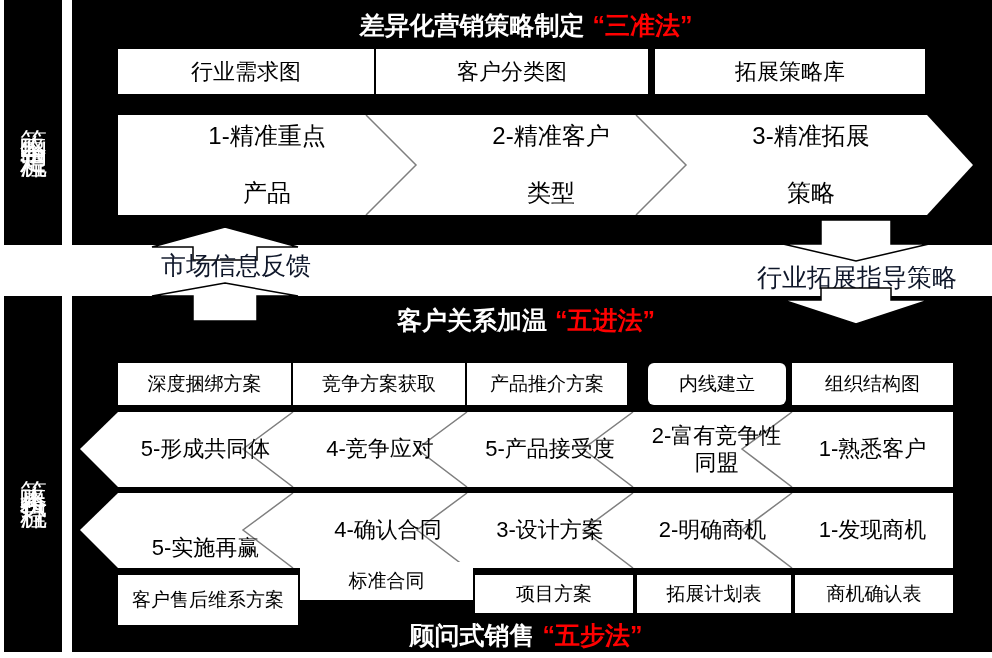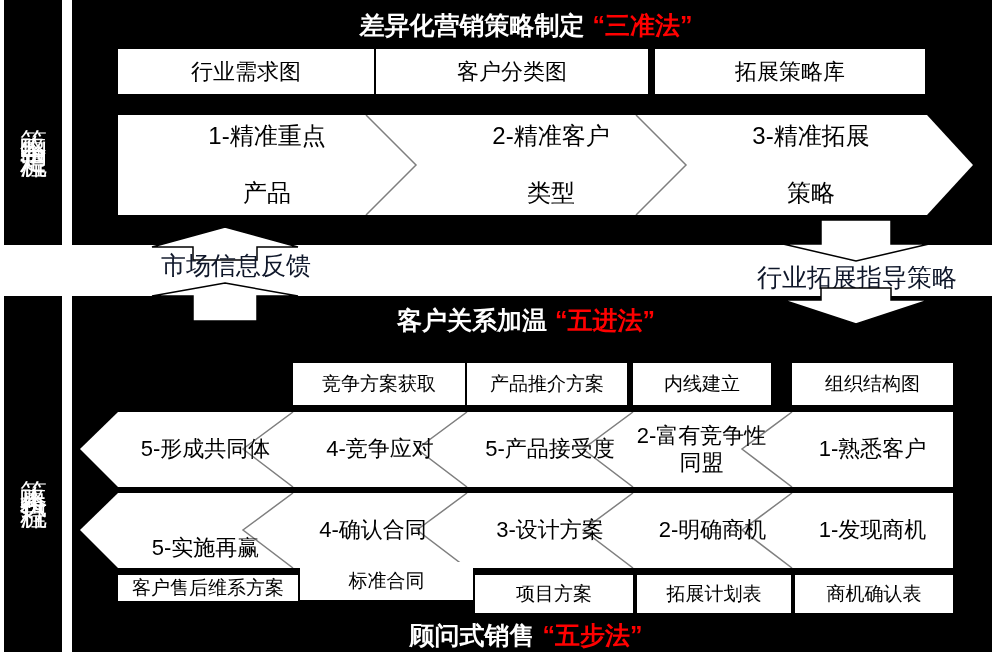--- a/index.html
+++ b/index.html
@@ -95,27 +95,30 @@
   </div>
   <svg class="abs arrow-svg" style="left:781px;top:287px;" width="150" height="38" viewBox="0 0 150 38">
     <polygon points="40,1 110,1 110,13 148,13 75,37 2,13 40,13" fill="#ffffff" stroke="#000000" stroke-width="1.5"></polygon>
   </svg>
 
   <div class="abs title" style="left:60px;top:303px;width:932px;height:34px;">
     <span>客户关系加温</span>
     <span class="hl">“五进法”</span>
   </div>
 
+  <div class="abs wbox small" style="left:118px;top:363px;width:173px;height:42px;">
+    <span>深度捆绑方案</span>
+  </div>
   <div class="abs wbox small" style="left:293px;top:363px;width:172px;height:42px;">
     <span>竞争方案获取</span>
   </div>
   <div class="abs wbox small" style="left:467px;top:363px;width:160px;height:42px;">
     <span>产品推介方案</span>
   </div>
-  <div class="abs wbox small" style="left:633px;top:363px;width:138px;height:42px;">
+  <div class="abs wbox small" style="left:648px;top:363px;width:138px;height:42px;border-radius:6px;">
     <span>内线建立</span>
   </div>
   <div class="abs wbox small" style="left:792px;top:363px;width:161px;height:42px;">
     <span>组织结构图</span>
   </div>
 
   <div class="abs band" style="left:80px;top:412px;width:873px;height:75px;
        clip-path:polygon(38px 0,100% 0,100% 100%,38px 100%,0 37px);">
     <svg width="873" height="75">
       <polyline points="213,0 163,37 213,75" fill="none" stroke="#7f7f7f" stroke-width="1.5"></polyline>
@@ -128,56 +131,56 @@
 
     </div>
     <div class="seg seg-bot" style="left:213px;width:174px;">
       <span class="l1">4-竞争应对</span>
 
     </div>
     <div class="seg seg-bot" style="left:387px;width:166px;">
       <span class="l1">5-产品接受度</span>
 
     </div>
-    <div class="seg seg-bot" style="left:542px;width:159px;align-items:center;">
+    <div class="seg seg-bot" style="left:557px;width:159px;align-items:center;">
       <span class="l1">2-富有竞争性</span>
       <span class="l2">同盟</span>
     </div>
     <div class="seg seg-bot" style="left:712px;width:161px;">
       <span class="l1">1-熟悉客户</span>
 
     </div>
   </div>
 
   <div class="abs band" style="left:80px;top:493px;width:873px;height:75px;
        clip-path:polygon(38px 0,100% 0,100% 100%,38px 100%,0 37px);">
     <svg width="873" height="75">
       <polyline points="213,0 163,37 213,75" fill="none" stroke="#7f7f7f" stroke-width="1.5"></polyline>
       <polyline points="387,0 337,37 387,75" fill="none" stroke="#7f7f7f" stroke-width="1.5"></polyline>
       <polyline points="553,0 503,37 553,75" fill="none" stroke="#7f7f7f" stroke-width="1.5"></polyline>
       <polyline points="712,0 662,37 712,75" fill="none" stroke="#7f7f7f" stroke-width="1.5"></polyline>
     </svg>
     <div class="seg seg-bot" style="left:38px;width:175px;margin-top:18px;">
       <span class="l1">5-实施再赢</span>
     </div>
-    <div class="seg seg-bot" style="left:206px;width:174px;">
+    <div class="seg seg-bot" style="left:221px;width:174px;">
       <span class="l1">4-确认合同</span>
     </div>
     <div class="seg seg-bot" style="left:387px;width:166px;">
       <span class="l1">3-设计方案</span>
     </div>
     <div class="seg seg-bot" style="left:553px;width:159px;">
       <span class="l1">2-明确商机</span>
     </div>
     <div class="seg seg-bot" style="left:712px;width:161px;">
       <span class="l1">1-发现商机</span>
     </div>
   </div>
 
-  <div class="abs wbox small" style="left:118px;top:575px;width:180px;height:26px;font-family:Liberation Mono, monospace;">
+  <div class="abs wbox small" style="left:118px;top:575px;width:180px;height:50px;font-family:Liberation Mono, monospace;">
     <span>客户售后维系方案</span>
   </div>
   <div class="abs wbox small" style="left:300px;top:562px;width:173px;height:38px;">
     <span>标准合同</span>
   </div>
   <div class="abs wbox small" style="left:475px;top:575px;width:158px;height:38px;">
     <span>项目方案</span>
   </div>
   <div class="abs wbox small" style="left:637px;top:575px;width:154px;height:38px;">
     <span>拓展计划表</span>

